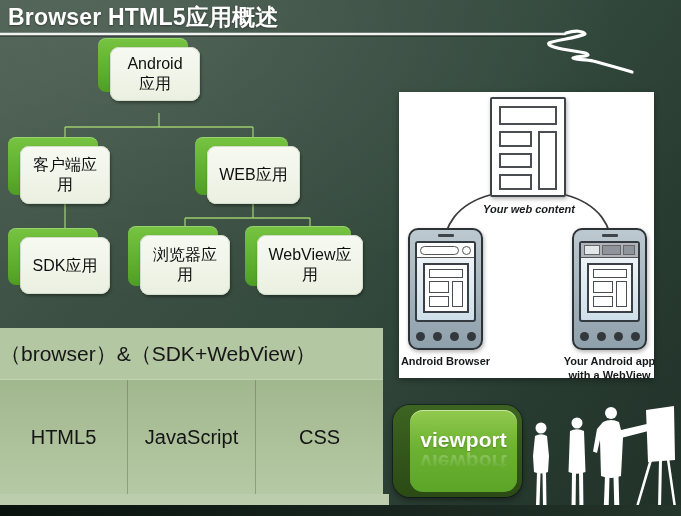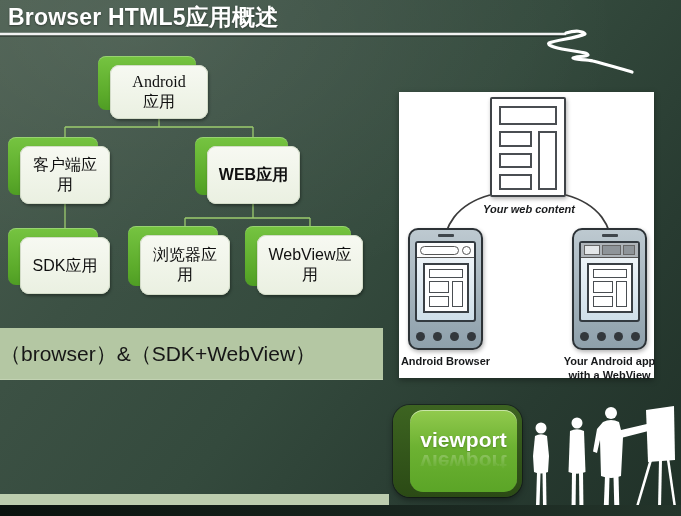--- a/index.html
+++ b/index.html
@@ -22,23 +22,23 @@
     background:linear-gradient(180deg,#76c441 0%,#5cab2b 70%,#4f9d24 100%);
     border-radius:8px;box-shadow:inset 0 1px 0 rgba(255,255,255,.25);
   }
   .node .face{
     position:absolute;left:12px;top:9px;right:0;bottom:0;
     background:linear-gradient(180deg,#f7f9f2 0%,#eaf0e1 100%);
     border-radius:9px;box-shadow:1px 2px 3px rgba(0,0,0,.35), inset 0 0 0 1px #d3dcc8;
     display:flex;align-items:center;justify-content:center;text-align:center;
     font-size:16px;color:#101010;line-height:1.25;white-space:pre-line;
   }
-  .n-root{left:98px;top:56px;width:110px;height:63px;font-family:Liberation Serif, serif;}
+  .n-root{left:98px;top:38px;width:102px;height:63px;}
   .n-client{left:8px;top:137px;width:102px;height:67px;}
-  .n-web{left:195px;top:137px;width:105px;height:67px;font-weight:bold;}
+  .n-web{left:195px;top:137px;width:105px;height:67px;}
   .n-sdk{left:8px;top:228px;width:102px;height:66px;}
   .n-browser{left:128px;top:226px;width:102px;height:69px;}
   .n-webview{left:245px;top:226px;width:118px;height:69px;}
   
   .tbl-header{
     position:absolute;left:0;top:328px;width:383px;height:52px;
     background:#b4c7a3;color:#161616;font-size:21px;display:flex;align-items:center;
     box-sizing:border-box;box-shadow:inset 0 -1px 0 #c2d2b2;
   }
   .tbl-body{
@@ -164,20 +164,25 @@
     <div class="face">浏览器应
 用</div>
   </div>
   <div class="node n-webview">
     <div class="back"></div>
     <div class="face">WebView应
 用</div>
   </div>
 
   <div class="tbl-header">（browser）&amp;（SDK+WebView）</div>
+  <div class="tbl-body">
+    <div class="tbl-cell">HTML5</div>
+    <div class="tbl-cell">JavaScript</div>
+    <div class="tbl-cell">CSS</div>
+  </div>
   <div class="tbl-strip"></div>
 
   <div class="panel">
     <div class="doc">
       <div class="wf-top"></div>
       <div class="wf-row">
         <div class="wf-colL">
           <div></div>
             <div></div>
             <div></div>

